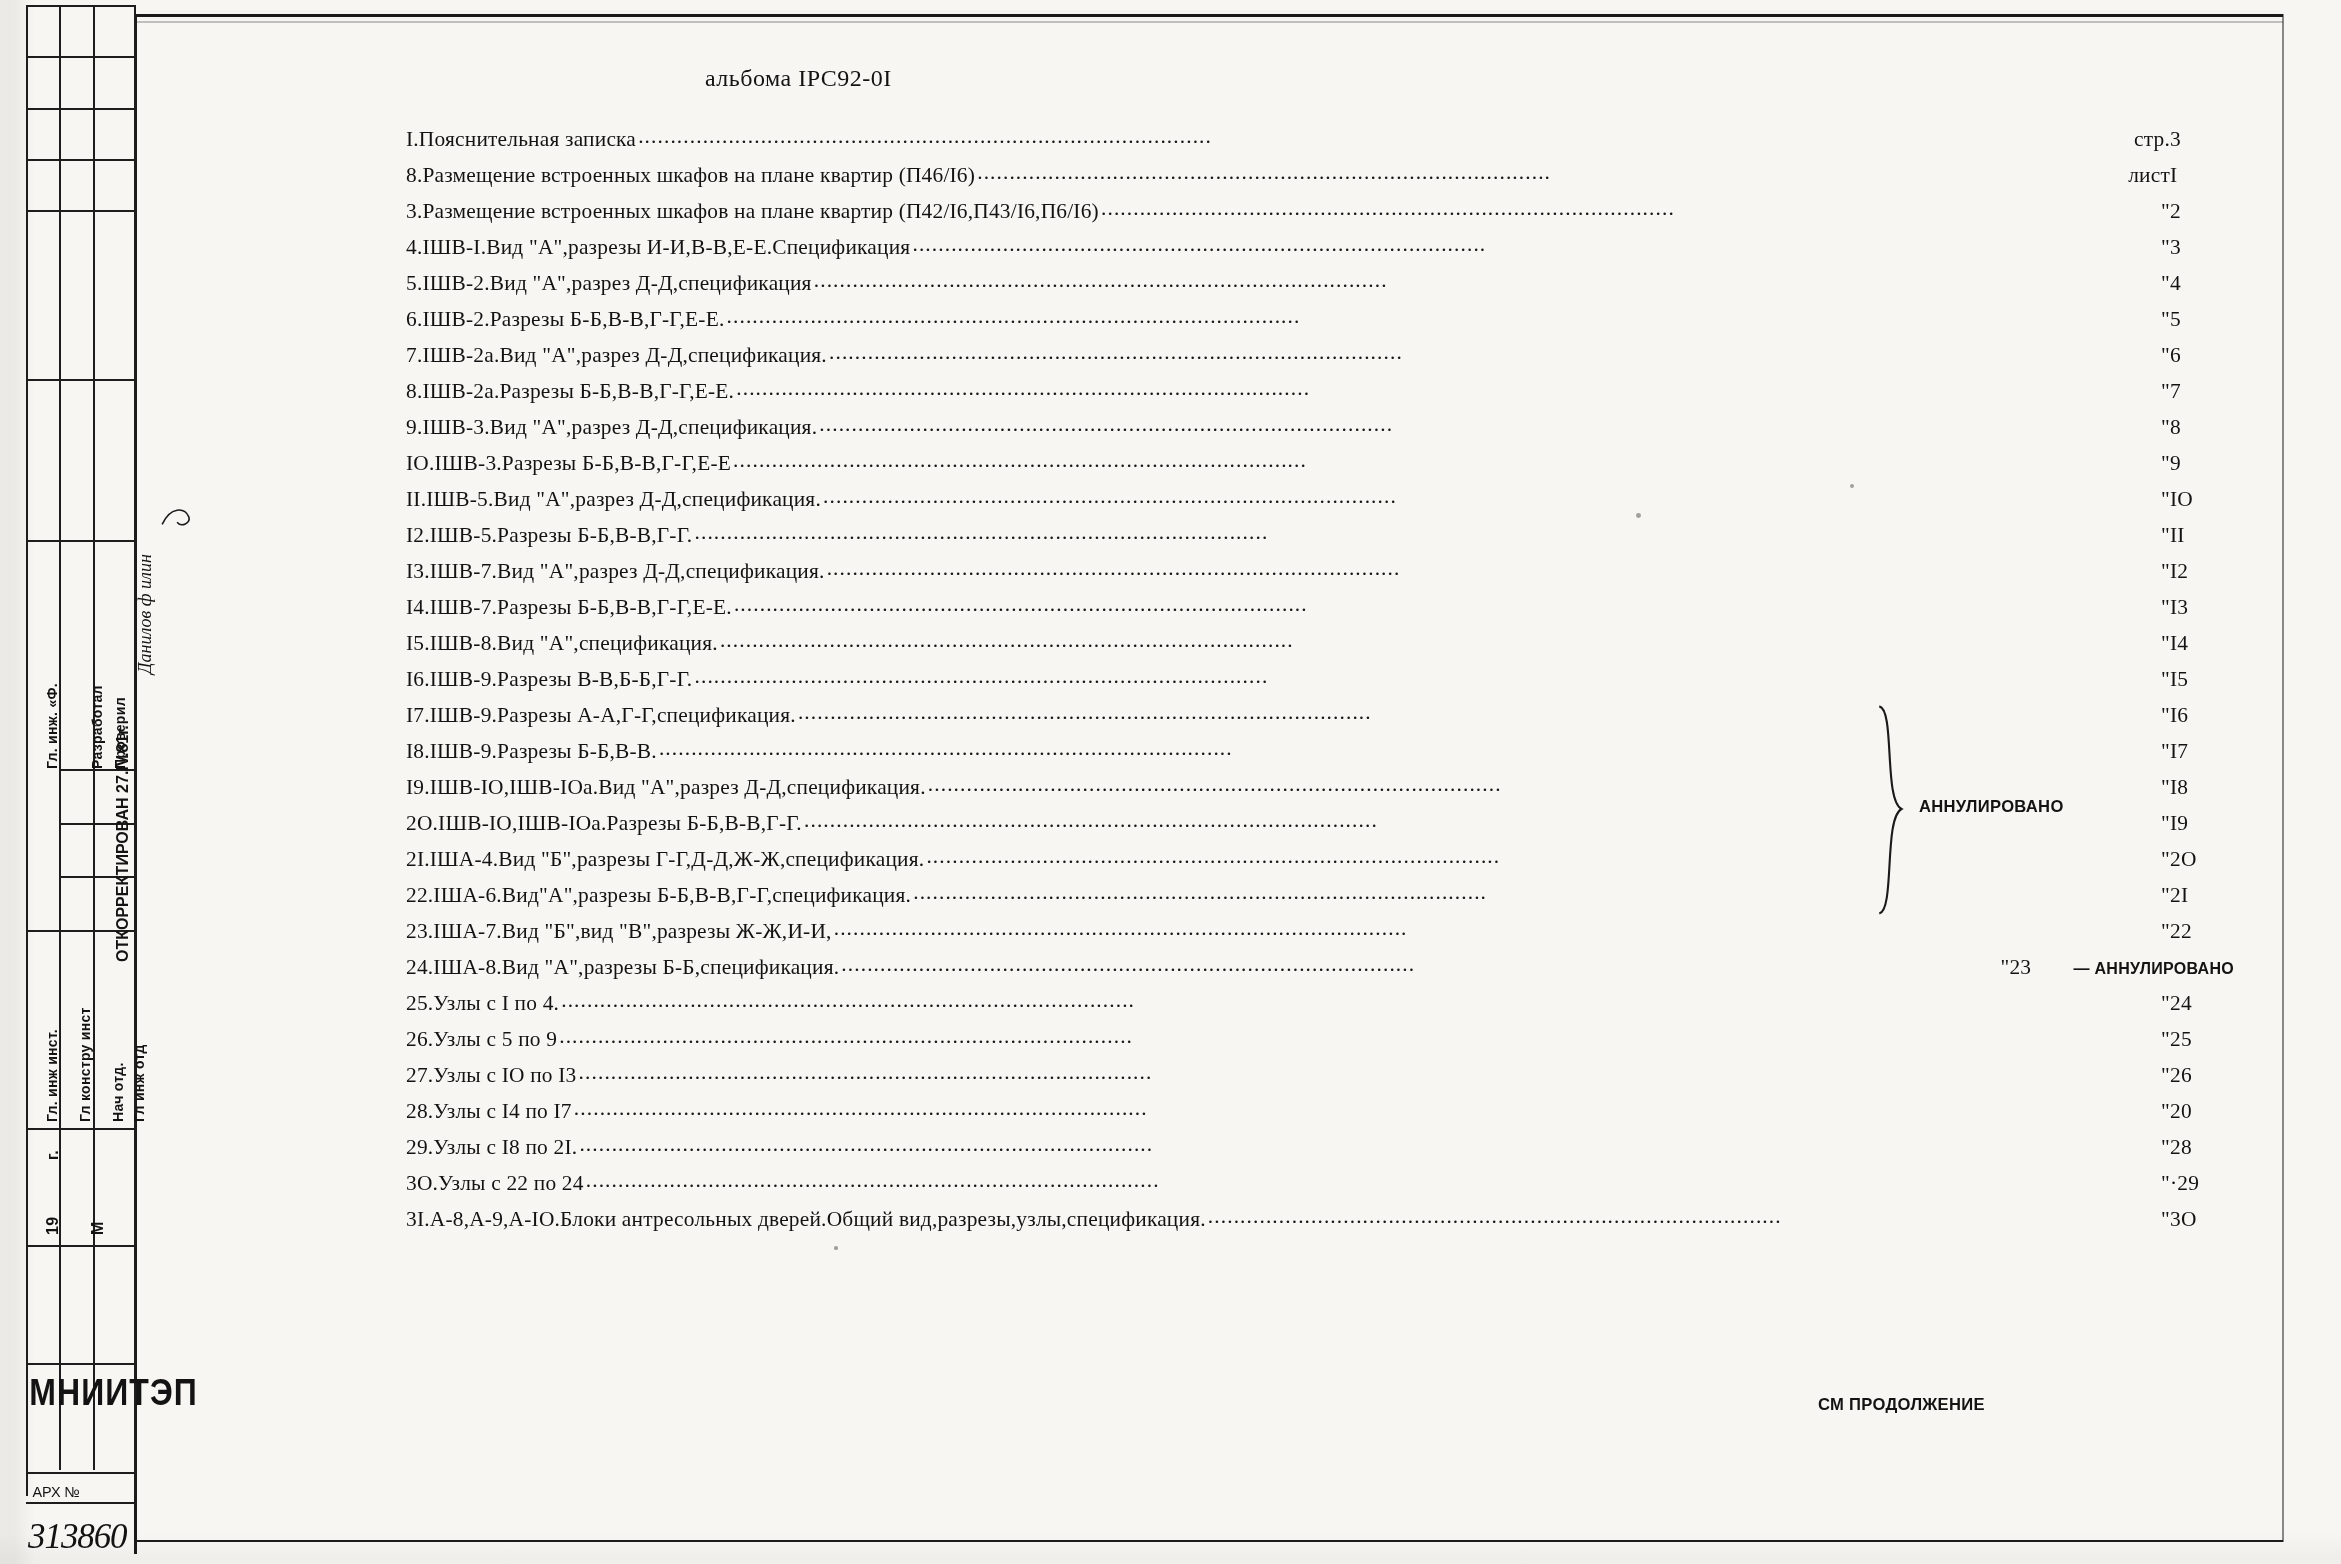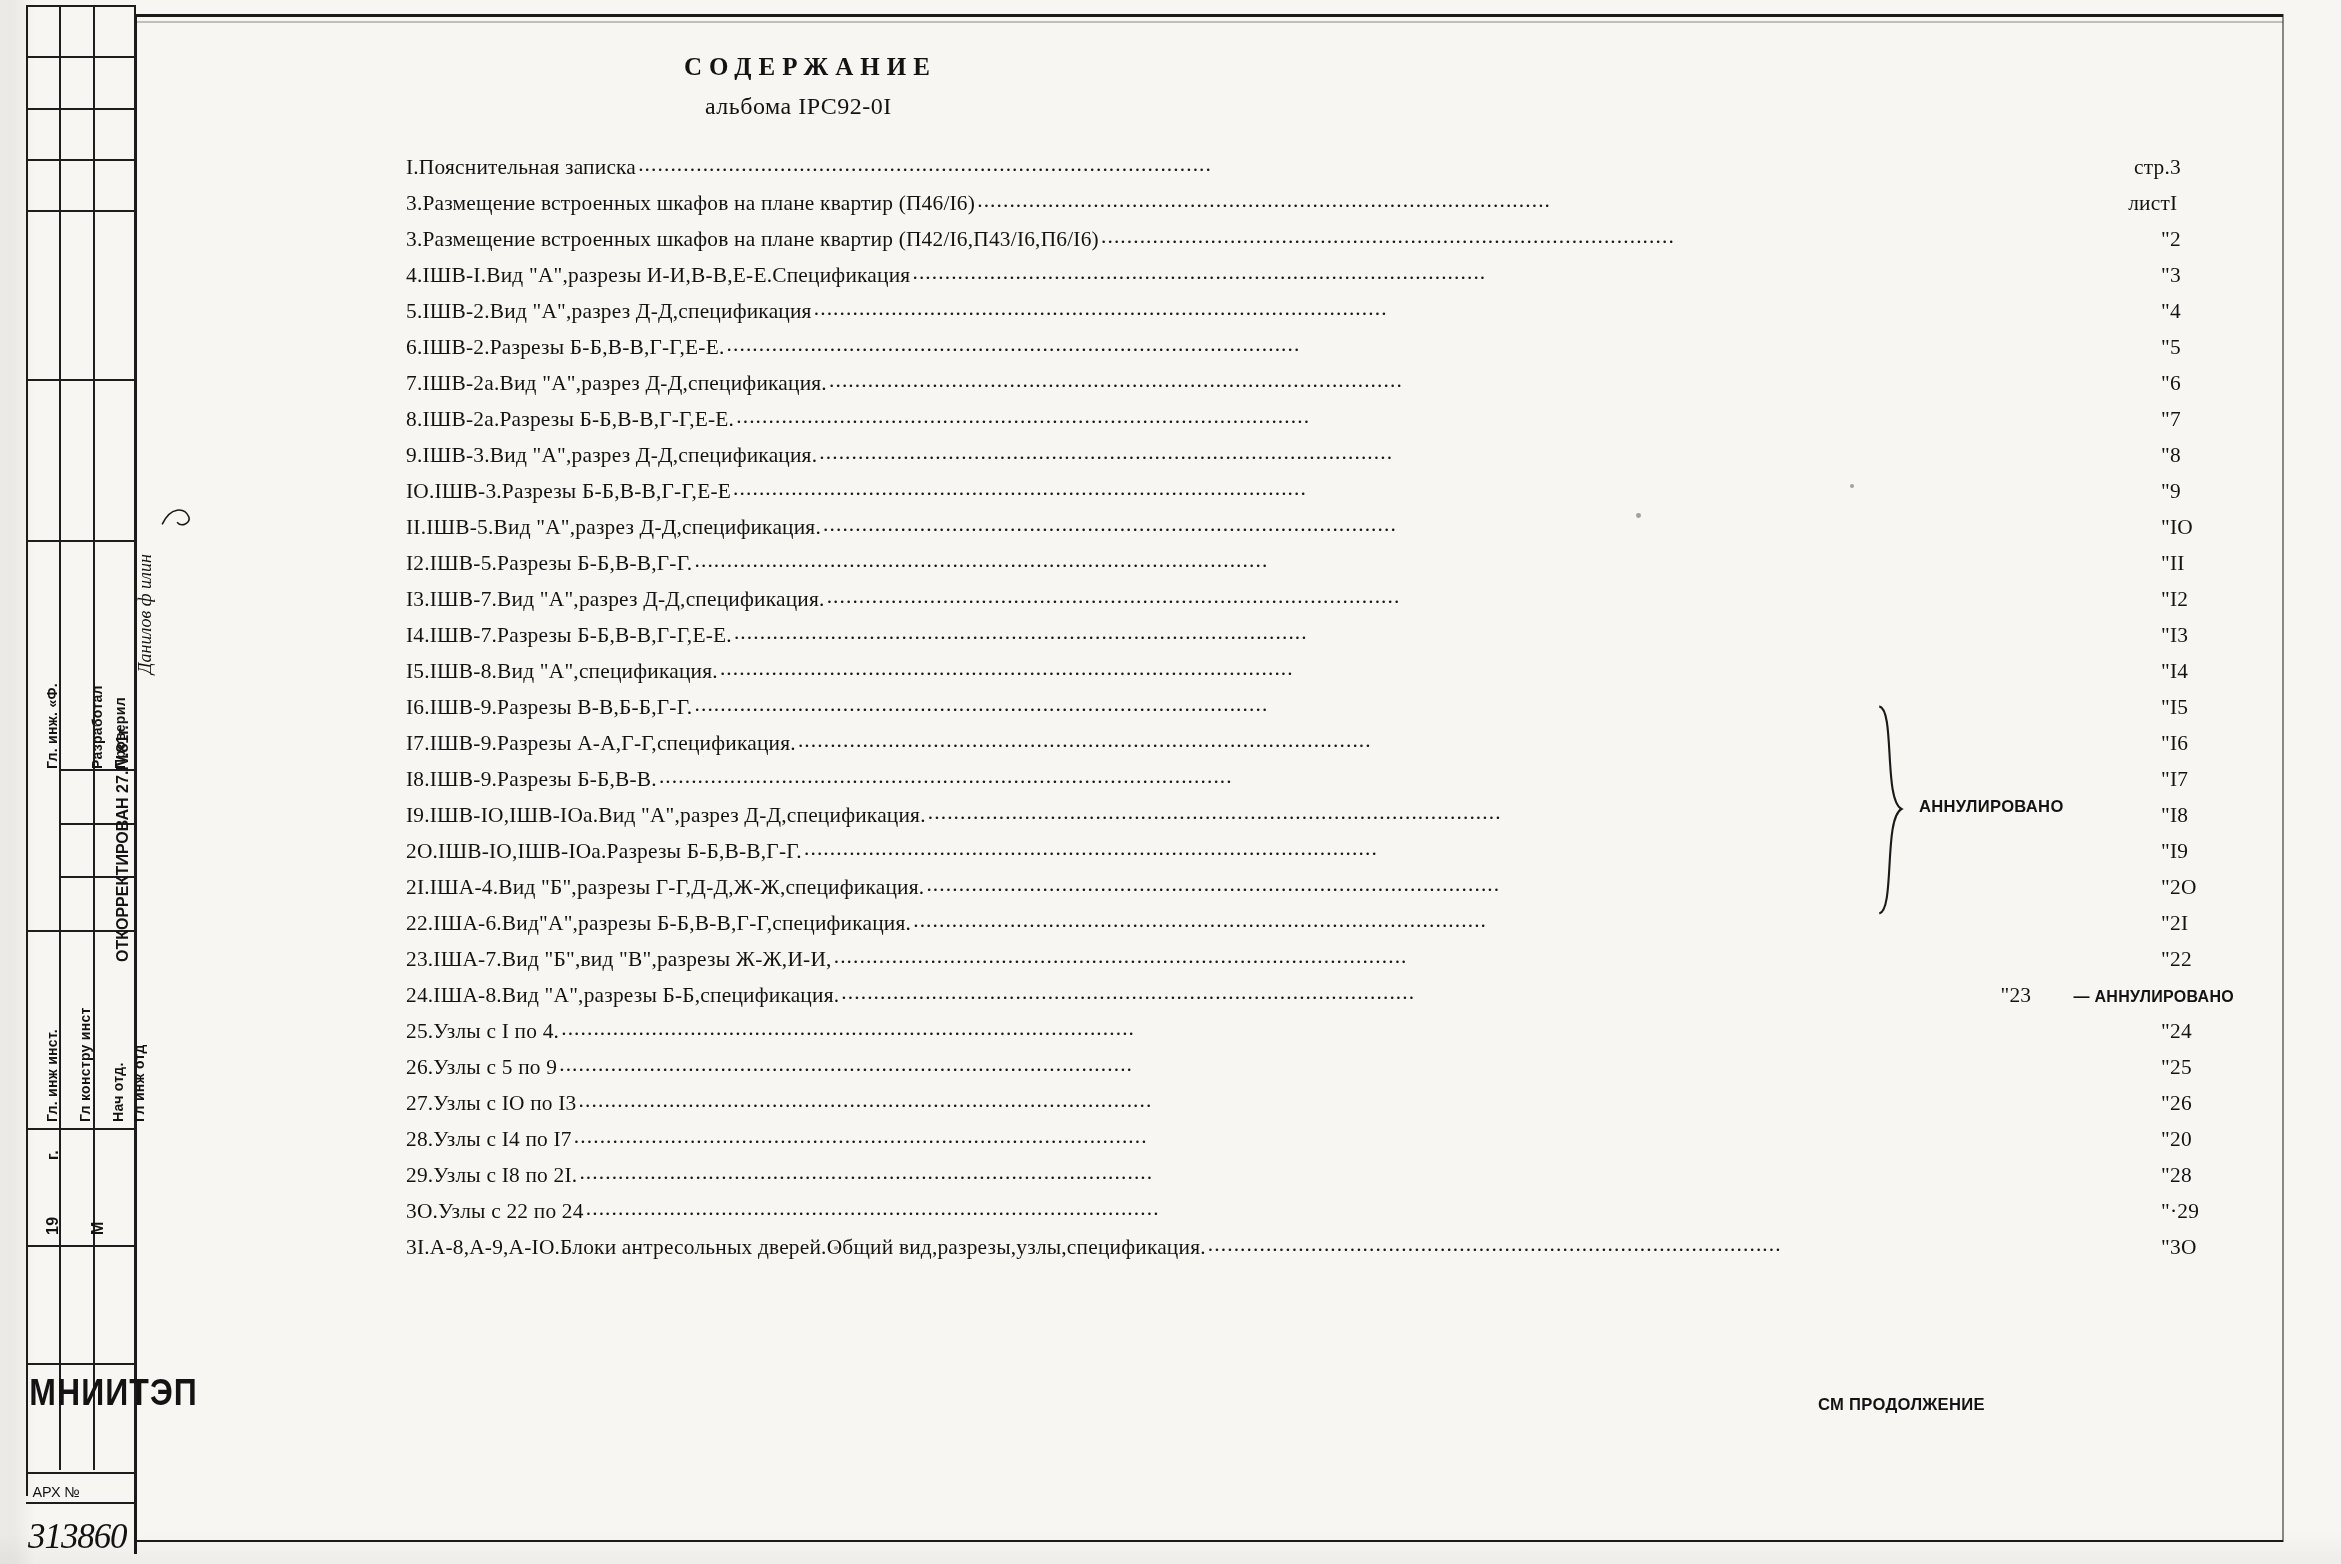--- a/index.html
+++ b/index.html
@@ -309,31 +309,30 @@
     <div class="stamp-num">313860</div>
   </div>
 
   <div class="corr">ОТКОРРЕКТИРОВАН 27.IV.81г.</div>
   <div class="corr-hand">Данилов ф илин</div>
   <svg class="swirl" viewBox="0 0 60 60">
     <path d="M4 40 C 20 6, 46 8, 54 26 C 58 38, 40 46, 32 36" fill="none" stroke="#1a1a1a" stroke-width="3"></path>
   </svg>
 
   <div class="content">
-    <div class="title">СОДЕРЖАНИЕ</div>
     <div class="subtitle">альбома IРС92-0I</div>
     <div class="toc" id="toc-list">
         <div class="row">
           <span class="label">I.Пояснительная записка</span>
           <span class="dots">.........................................................................................</span>
           <span class="tail">стр.</span>
           <span class="page">3</span>
         </div>
         <div class="row">
-          <span class="label">3.Размещение встроенных шкафов на плане квартир (П46/I6)</span>
+          <span class="label">8.Размещение встроенных шкафов на плане квартир (П46/I6)</span>
           <span class="dots">.........................................................................................</span>
           <span class="tail">лист</span>
           <span class="page">I</span>
         </div>
         <div class="row">
           <span class="label">3.Размещение встроенных шкафов на плане квартир (П42/I6,П43/I6,П6/I6)</span>
           <span class="dots">.........................................................................................</span>
           <span class="tail">"</span>
           <span class="page">2</span>
         </div>

